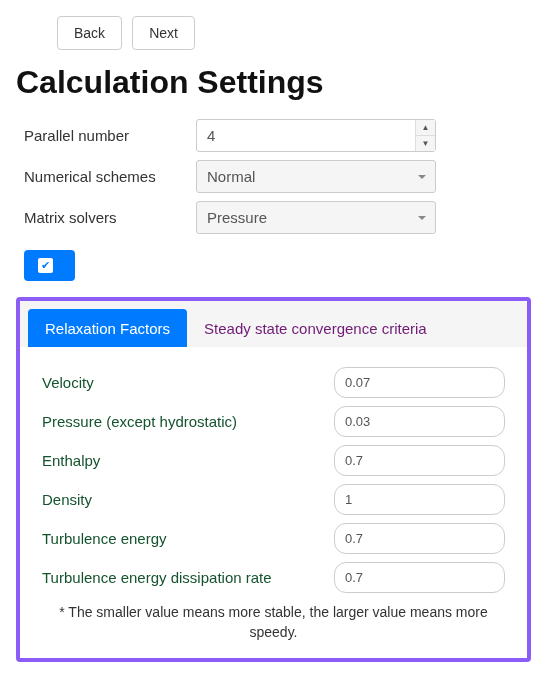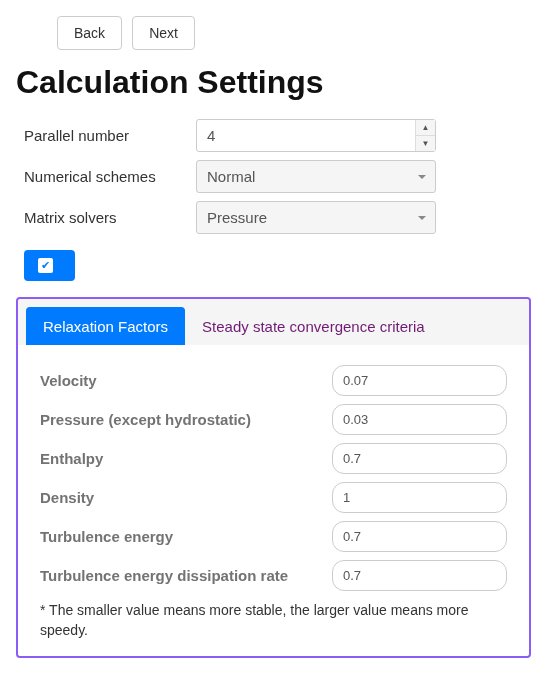--- a/index.html
+++ b/index.html
@@ -115,21 +115,21 @@
       border-radius: 2px;
       margin-right: 8px;
       display: flex;
       align-items: center;
       justify-content: center;
       color: #007bff;
       font-size: 11px;
       line-height: 1;
     }
     .panel {
-      border: 2px solid #8b5cf6;
+      border: 4px solid #8b5cf6;
       border-radius: 4px;
       margin-top: 16px;
       padding: 0;
     }
     .tabs {
       display: flex;
       background: #f5f5f5;
       padding: 8px 8px 0 8px;
       border-top-left-radius: 4px;
       border-top-right-radius: 4px;
@@ -157,37 +157,37 @@
       border-bottom-right-radius: 4px;
     }
     .rf-row {
       display: flex;
       align-items: center;
       margin-bottom: 8px;
     }
     .rf-label {
       flex: 0 0 292px;
       font-size: 15px;
-      color: #737373;
-      font-weight: bold;
+      color: #14532d;
     }
     .rf-input {
       flex: 1;
       min-width: 0;
       padding: 7px 10px;
       border: 1px solid #ccc;
       border-radius: 12px;
       font-size: 13px;
       color: #555;
     }
     .footnote {
       font-size: 14px;
       color: #333;
       margin-top: 10px;
       line-height: 1.4;
+      text-align: center;
     }
   </style>
 </head>
 <body>
 
 <div class="nav-buttons">
   <button class="btn">Back</button>
   <button class="btn">Next</button>
 </div>
 

